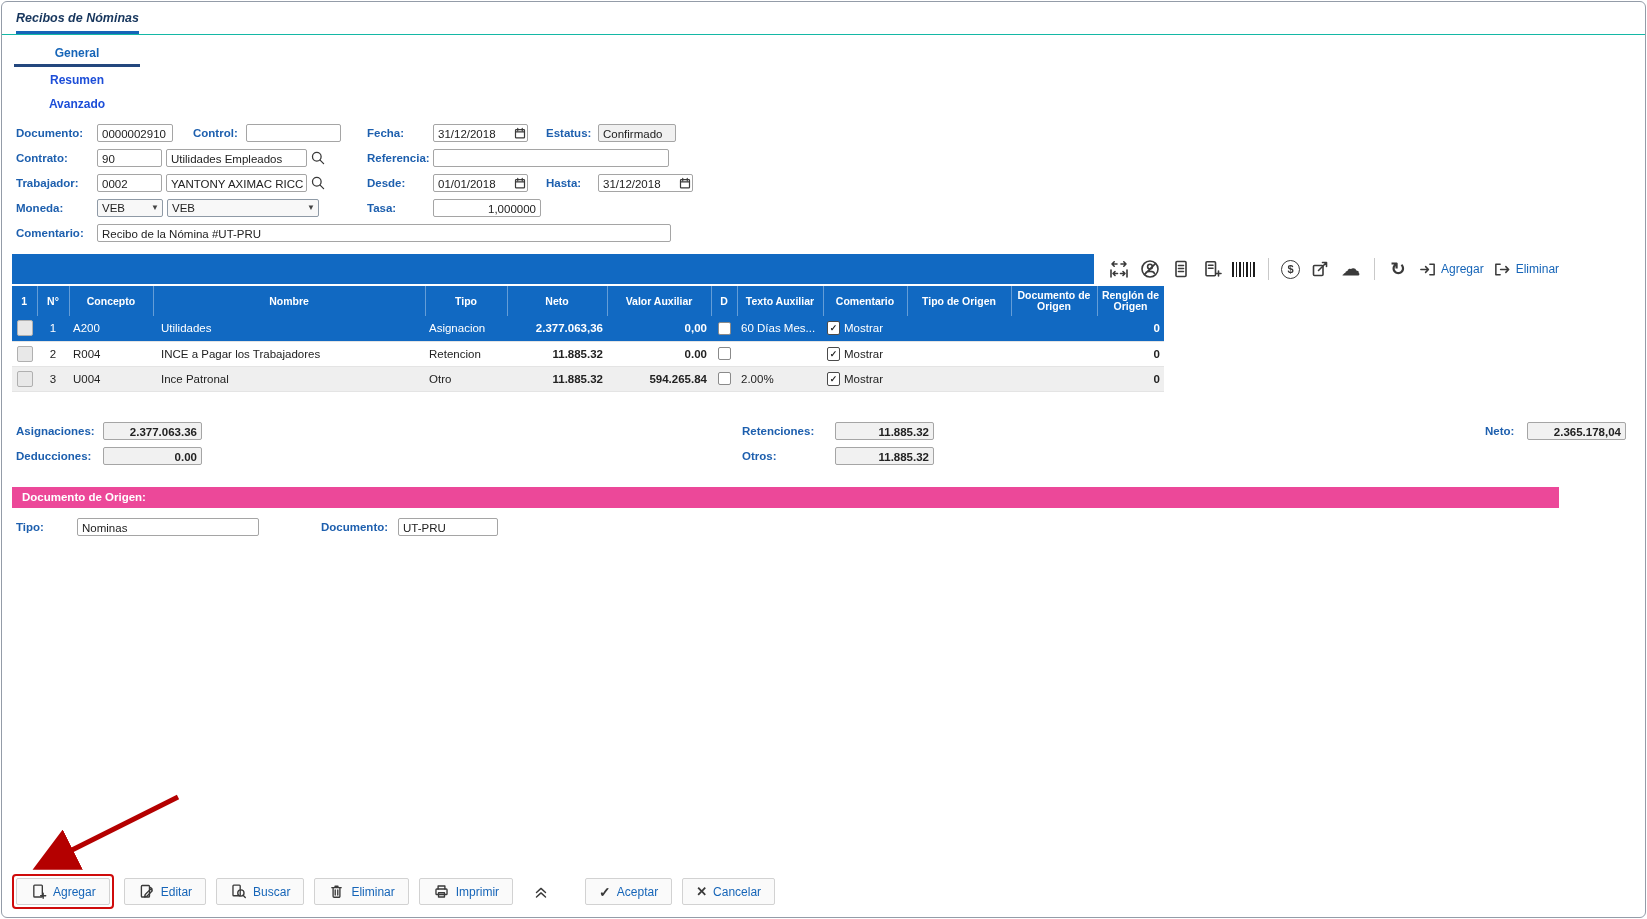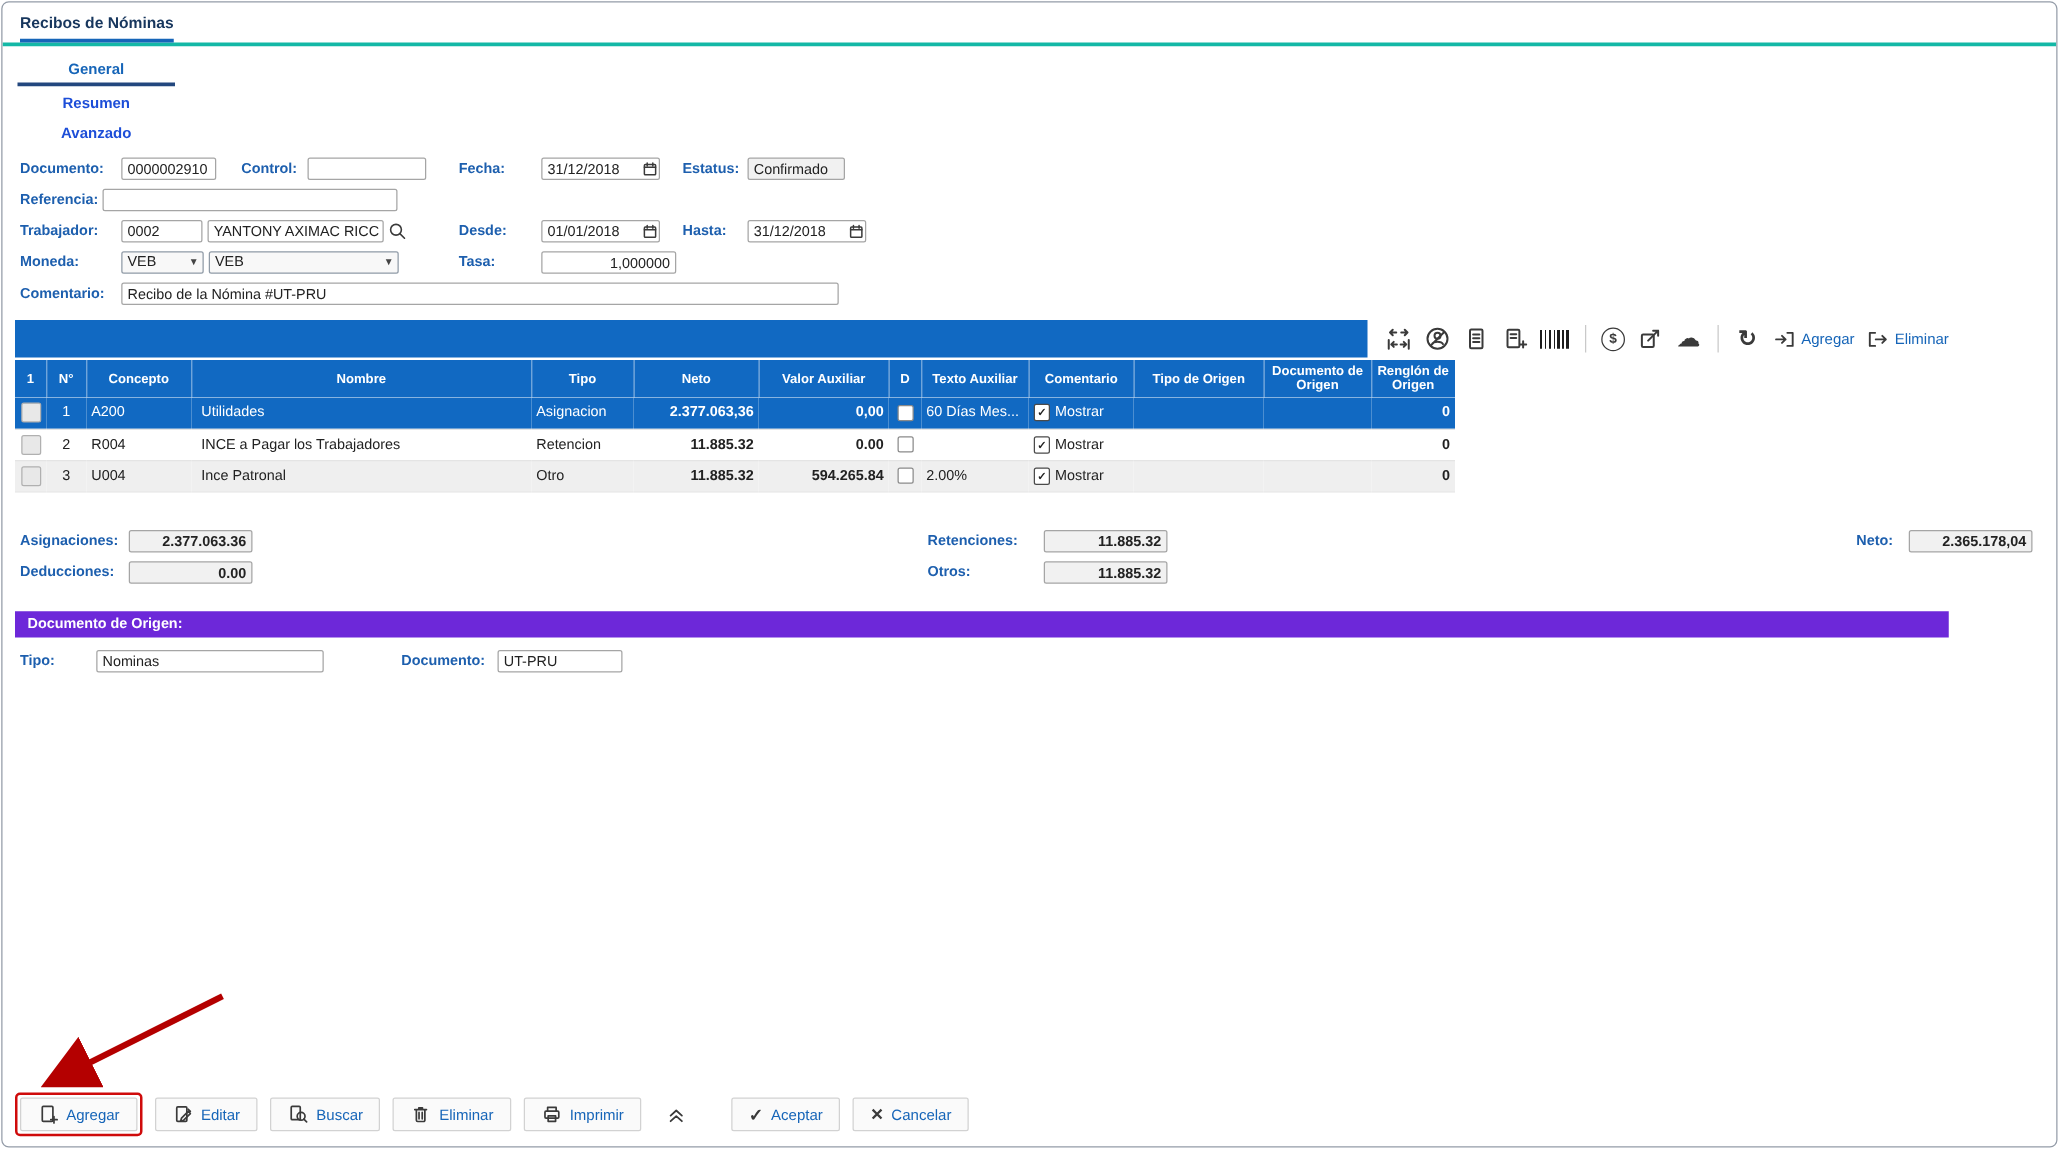--- a/index.html
+++ b/index.html
@@ -1,21 +1,21 @@
 <!DOCTYPE html>
 <html><head>
 <meta charset="utf-8">
 <style>
   * { box-sizing: border-box; margin: 0; padding: 0; }
   html,body { background:#fff; }
   body { font-family:"Liberation Sans", sans-serif; font-size:11.5px; color:#222; }
   .window { position:relative; width:1645px; height:917px; margin:1px; border:1px solid #949ca8; border-radius:6px; background:#fff; overflow:hidden; }
 
   
-  .title-row { border-bottom:3px solid #14b8a6; padding:9px 14px 0; }
+  .title-row { border-bottom:1px solid #14b8a6; padding:9px 14px 0;font-style:italic; }
   .page-title { display:inline-block; color:#17365d; font-weight:bold; font-size:12.5px; padding-bottom:6px; border-bottom:3px solid #1665b8; }
   .tabs { display:flex; margin:5px 0 0 12px;flex-direction:column; }
   .tab { width:126px; text-align:center; font-weight:bold; font-size:12px; padding:6px 0 4px; color:#1d4ed8; cursor:default; }
   .tab.active { color:#1665b8; border-bottom:3px solid #23477e; }
 
   
   .form { margin-top:8px; }
   .frow { display:flex; align-items:center; margin:0 0 6px 14px; height:19px; }
   .lbl { color:#1d5fae; font-weight:bold; }
   .left-part { display:flex; align-items:center; width:351px; }
@@ -59,21 +59,21 @@
   
   .totals { margin:30px 14px 0; width:1610px; }
   .trow { display:flex; align-items:center; margin-bottom:7px; }
   .tg1 { display:flex; align-items:center; width:726px; }
   .tg2 { display:flex; align-items:center; }
   .tg3 { display:flex; align-items:center; margin-left:auto; }
   .tot-in { width:99px; font-weight:bold; }
   .w-tlbl { width:87px; } .w-tlbl2 { width:93px; }
 
   
-  .origin-bar { margin:22px 0 0 10px; width:1547px; height:21px; background:#6d28d9; color:#fff; font-weight:bold; font-size:11.5px; line-height:21px; padding-left:10px; }
+  .origin-bar { margin:22px 0 0 10px; width:1547px; height:21px; background:#ec4899; color:#fff; font-weight:bold; font-size:11.5px; line-height:21px; padding-left:10px; }
   .origin-row { display:flex; align-items:center; margin:10px 0 0 14px; }
 
   
   .bottom-toolbar { position:absolute; left:10px; bottom:8px; display:flex; align-items:center; gap:10px; }
   .btn { display:flex; align-items:center; gap:6px; height:27px; padding:0 13px; background:#fafafa; border:1px solid #d2d2d2; border-radius:2px; cursor:pointer; }
   .btn .t { color:#1665b8; font-size:12px; }
   .btn.icon-only { padding:0 8px; background:transparent; border-color:transparent; }
   .gap-before { margin-left:16px; }
   .annot-box { border:2px solid #cf0b0b; border-radius:4px; padding:2px; }
   .arrow-annot { position:absolute; left:28px; bottom:42px; pointer-events:none; }
@@ -107,20 +107,29 @@
         <svg class="ic cal" width="12" height="12" viewBox="0 0 16 16">
             <rect x="2" y="3.5" width="12" height="11" rx="1"></rect>
             <path d="M2 6.5 h12 M5 1.8 v3 M11 1.8 v3"></path>
           </svg>
       </div>
       <span class="lbl" style="margin-left:18px;width:52px">Estatus:</span>
       <div class="input ro" style="width:78px">Confirmado</div>
     </div>
 
     <div class="frow">
+      <div class="left-part">
+        <span class="lbl w-lbl1">Contrato:</span>
+        <div class="input" style="width:65px">90</div>
+        <div class="input" style="width:141px;margin-left:4px">Utilidades Empleados</div>
+        <svg class="ic" style="margin-left:3px" width="16" height="16" viewBox="0 0 20 20">
+            <circle cx="8.5" cy="8.5" r="5.4"></circle>
+            <path d="M12.6 12.6 L17 17"></path>
+          </svg>
+      </div>
       <span class="lbl" style="width:66px">Referencia:</span>
       <div class="input" style="width:236px"></div>
     </div>
 
     <div class="frow">
       <div class="left-part">
         <span class="lbl w-lbl1">Trabajador:</span>
         <div class="input" style="width:65px">0002</div>
         <div class="input" style="width:141px;margin-left:4px">YANTONY AXIMAC RICC</div>
         <svg class="ic" style="margin-left:3px" width="16" height="16" viewBox="0 0 20 20">

